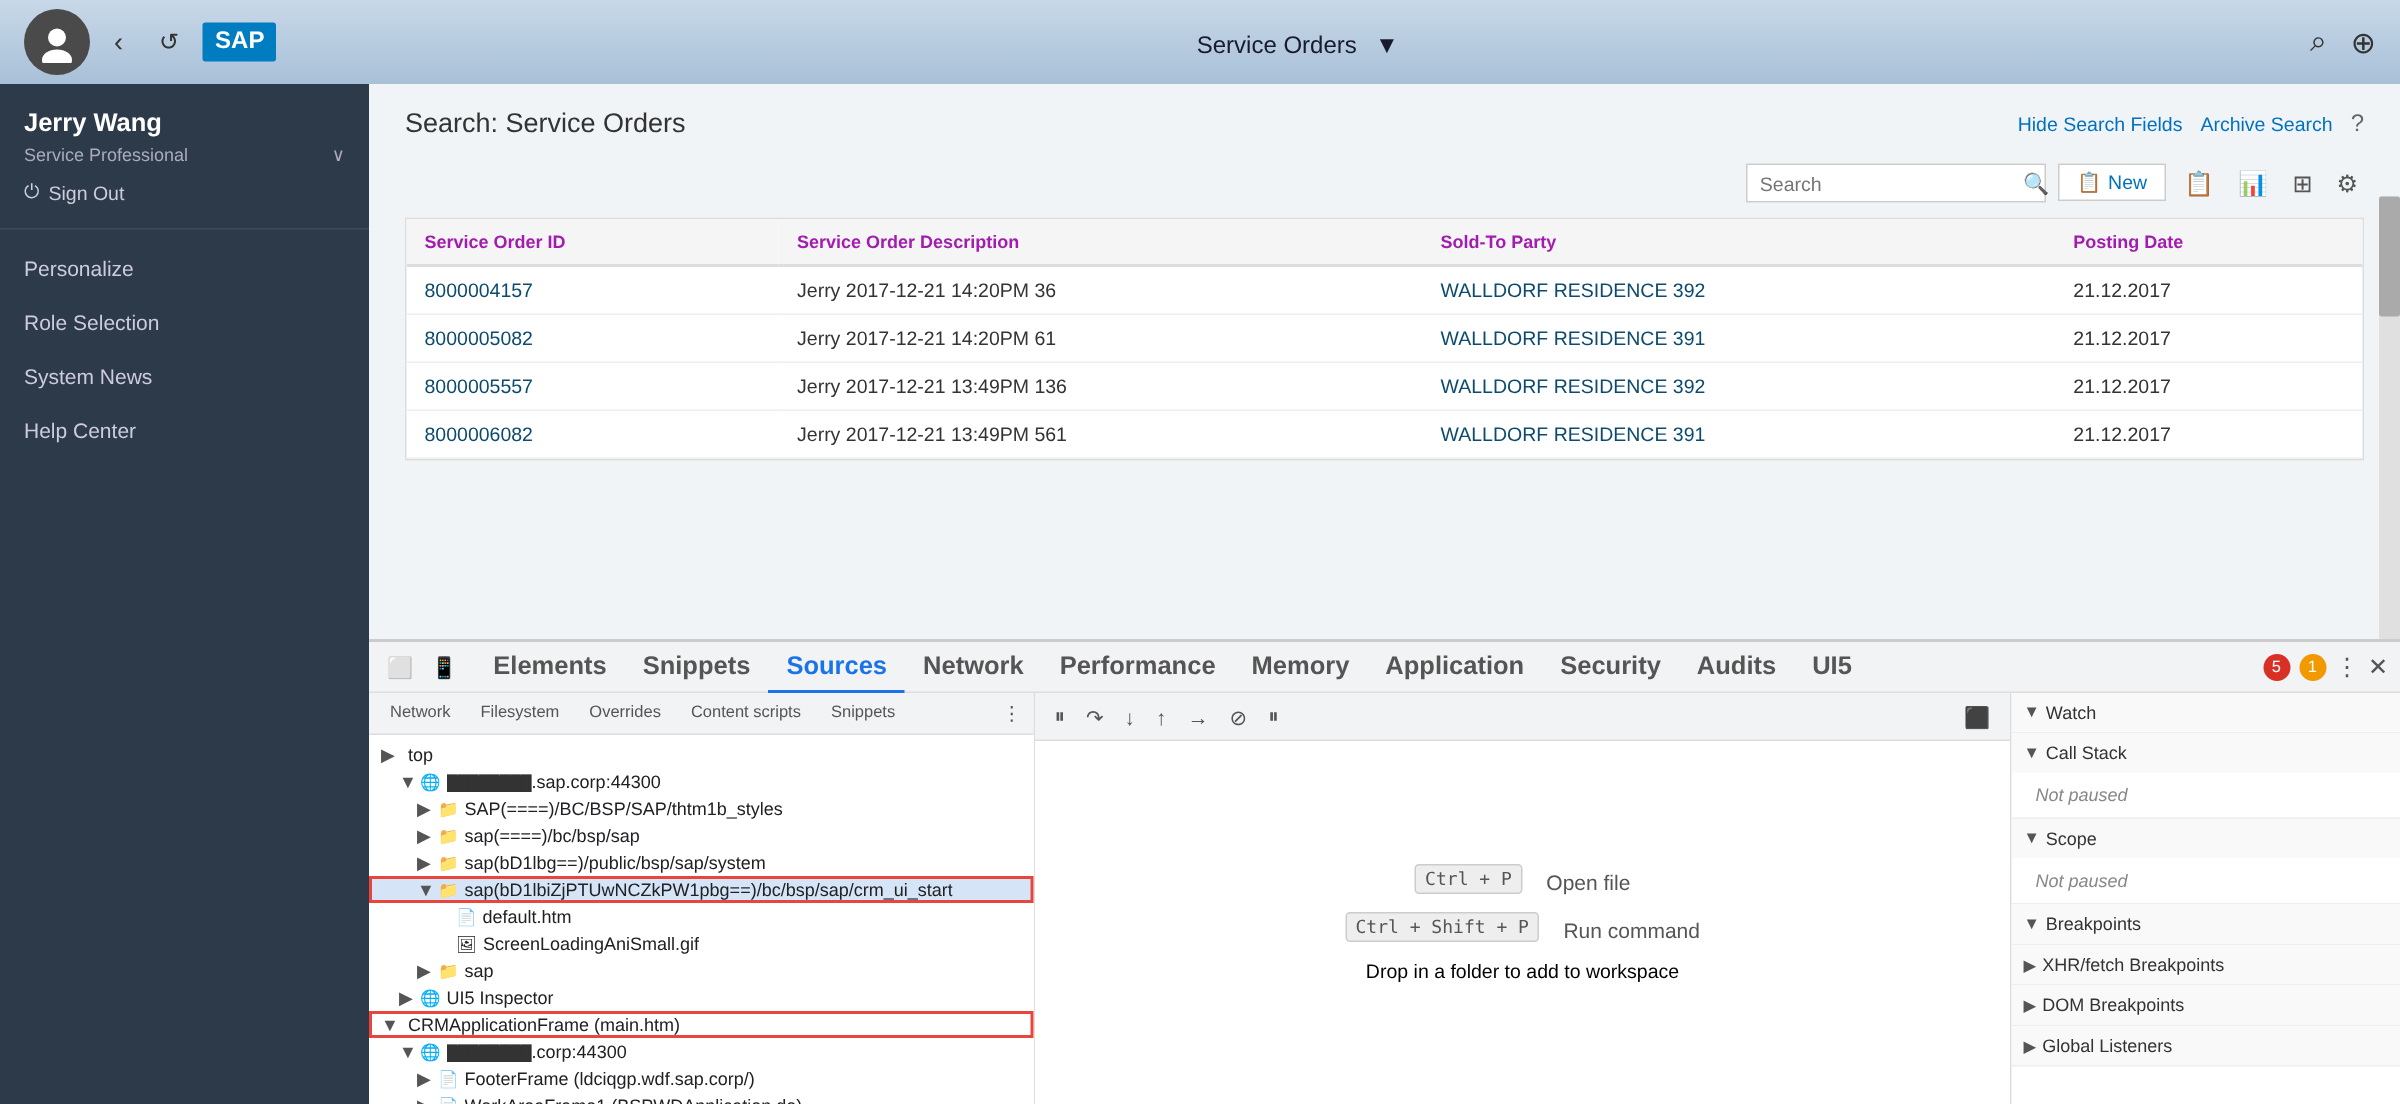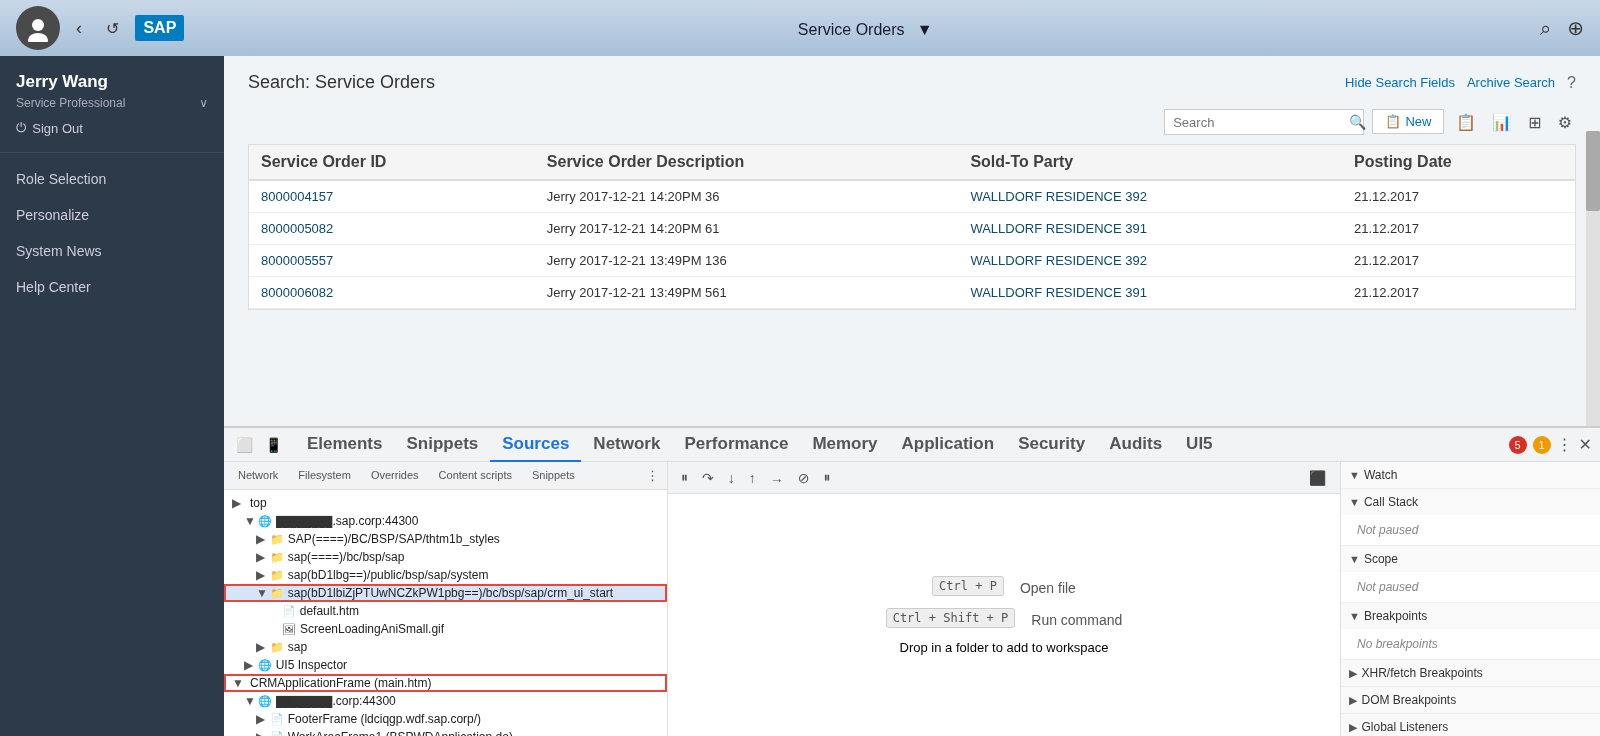--- a/index.html
+++ b/index.html
@@ -46,21 +46,21 @@
 
     
     .main-area {
       flex: 1;
       display: flex;
       overflow: hidden;
     }
 
     
     .sidebar {
-      width: 224px;
+      width: 246px;
       background: #2d3a4a;
       color: white;
       flex-shrink: 0;
       display: flex;
       flex-direction: column;
       overflow: hidden;
     }
     .sidebar-top {
       padding: 16px;
       border-bottom: 1px solid #3d4a5a;
@@ -153,22 +153,22 @@
       margin: 0 24px;
       background: white;
       border: 1px solid #ddd;
       overflow: hidden;
     }
     .sap-table table {
       width: 100%; border-collapse: collapse;
     }
     .sap-table th {
       background: #f5f5f5; padding: 8px 12px;
-      text-align: left; font-weight: bold; font-size: 16px;
-      border-bottom: 2px solid #ddd; color: #404040;
+      text-align: left; font-weight: bold; font-size: 12px;
+      border-bottom: 2px solid #ddd; color: #a21caf;
     }
     .sap-table td {
       padding: 8px 12px; border-bottom: 1px solid #eee;
       font-size: 13px; color: #333;
     }
     .sap-table td.link-cell { color: #0c4a6e; cursor: pointer; }
 
     
     .sap-scrollbar {
       position: absolute; right: 0; top: 75px; width: 14px; height: 300px;
@@ -385,22 +385,22 @@
       <div class="sidebar-user-role">
         <span class="sidebar-role-text">Service Professional</span>
         <span class="sidebar-chevron">∨</span>
       </div>
       <div class="sidebar-sign-out">
         <span>⏻</span>
         <span>Sign Out</span>
       </div>
     </div>
     <div class="sidebar-menu">
+      <div class="sidebar-menu-item">Personalize</div>
       <div class="sidebar-menu-item">Role Selection</div>
-      <div class="sidebar-menu-item">Personalize</div>
       <div class="sidebar-menu-item">System News</div>
       <div class="sidebar-menu-item">Help Center</div>
     </div>
   </div>
 
   <div class="content-area">
 
     <div class="sap-content" style="position:relative;">
       <div class="sap-header">
         <span class="sap-page-title">Search: Service Orders</span>
@@ -652,21 +652,20 @@
       <span class="right-section-arrow">▼</span>
       <span>Scope</span>
     </div>
     <div class="right-section-body">Not paused</div>
   </div>
             <div class="right-section">
     <div class="right-section-header">
       <span class="right-section-arrow">▼</span>
       <span>Breakpoints</span>
     </div>
-    <div class="right-section-body">No breakpoints</div>
   </div>
             <div class="right-section">
     <div class="right-section-header">
       <span class="right-section-arrow">▶</span>
       <span>XHR/fetch Breakpoints</span>
     </div>
 
   </div>
             <div class="right-section">
     <div class="right-section-header">

